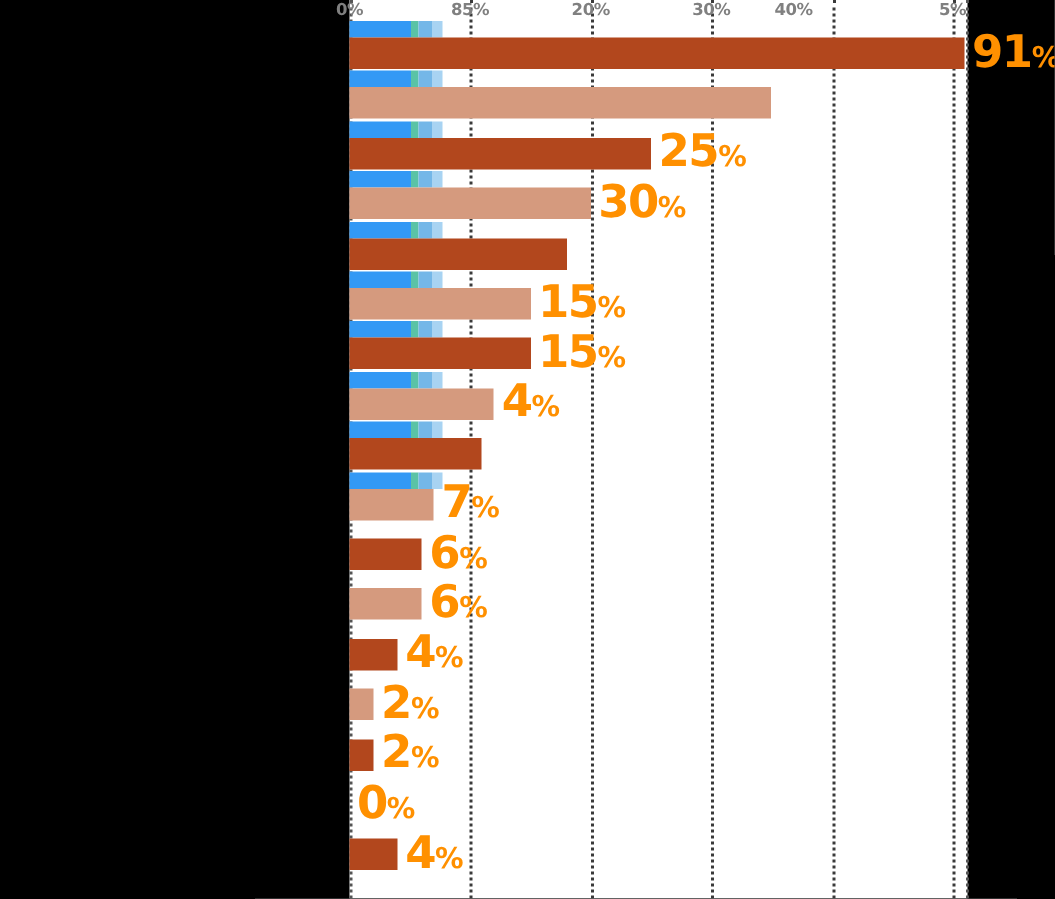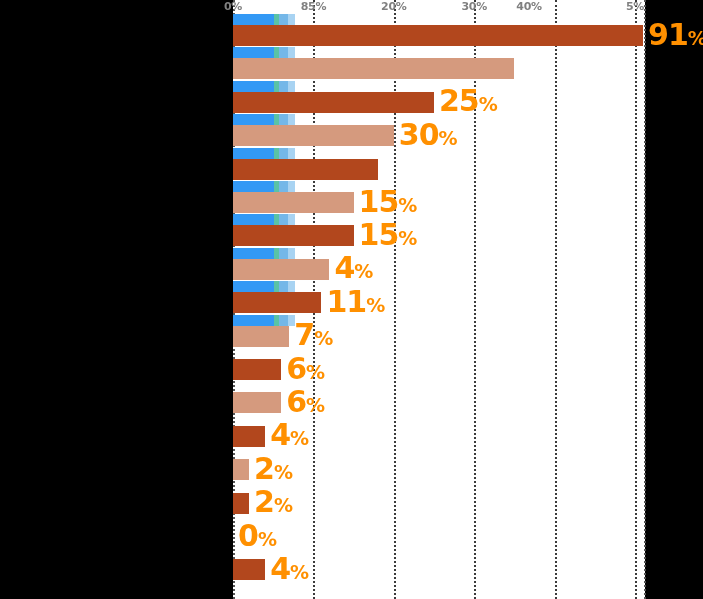--- a/index.html
+++ b/index.html
@@ -152,21 +152,20 @@
       <div class="row" style="top: 225.4px; height: 21px; width: 412px;">
         <div class="bar dark" style="width: 120.6px;"></div>
         <div class="vlabel" style="left: 125.6px;"><span class="num">15</span><span class="pct">%</span></div>
       </div>
       <div class="row" style="top: 258.8px; height: 21px; width: 412px;">
         <div class="bar light" style="width: 96.48px;"></div>
         <div class="vlabel" style="left: 101.48px;"><span class="num">4</span><span class="pct">%</span></div>
       </div>
       <div class="row" style="top: 292.2px; height: 21px; width: 412px;">
         <div class="bar dark" style="width: 88.44px;"></div>
-        <div class="vlabel" style="left: 93.44px;"><span class="num">11</span><span class="pct">%</span></div>
       </div>
       <div class="row" style="top: 325.6px; height: 21px; width: 412px;">
         <div class="bar light" style="width: 56.28px;"></div>
         <div class="vlabel" style="left: 61.28px;"><span class="num">7</span><span class="pct">%</span></div>
       </div>
       <div class="row" style="top: 359px; height: 21px; width: 412px;">
         <div class="bar dark" style="width: 48.24px;"></div>
         <div class="vlabel" style="left: 53.24px;"><span class="num">6</span><span class="pct">%</span></div>
       </div>
       <div class="row" style="top: 392.4px; height: 21px; width: 412px;">

